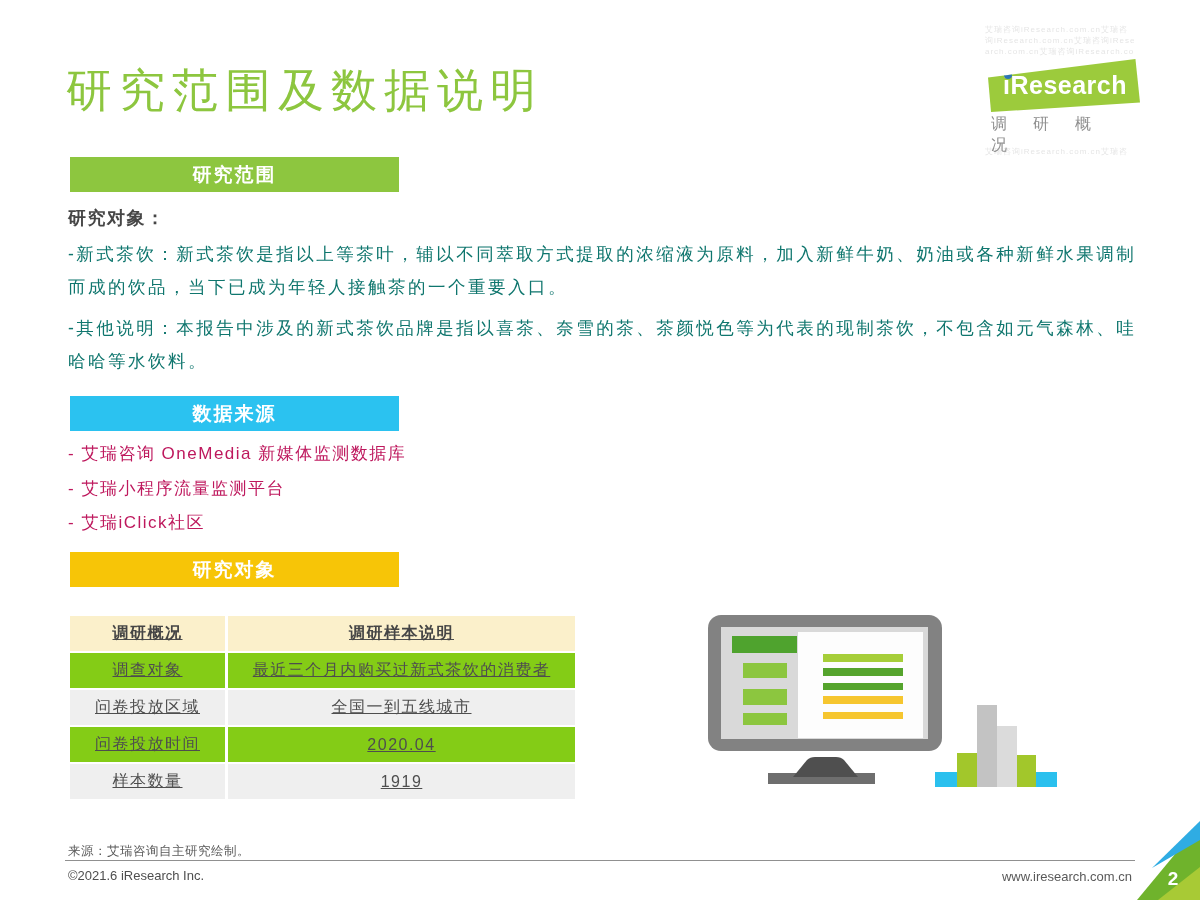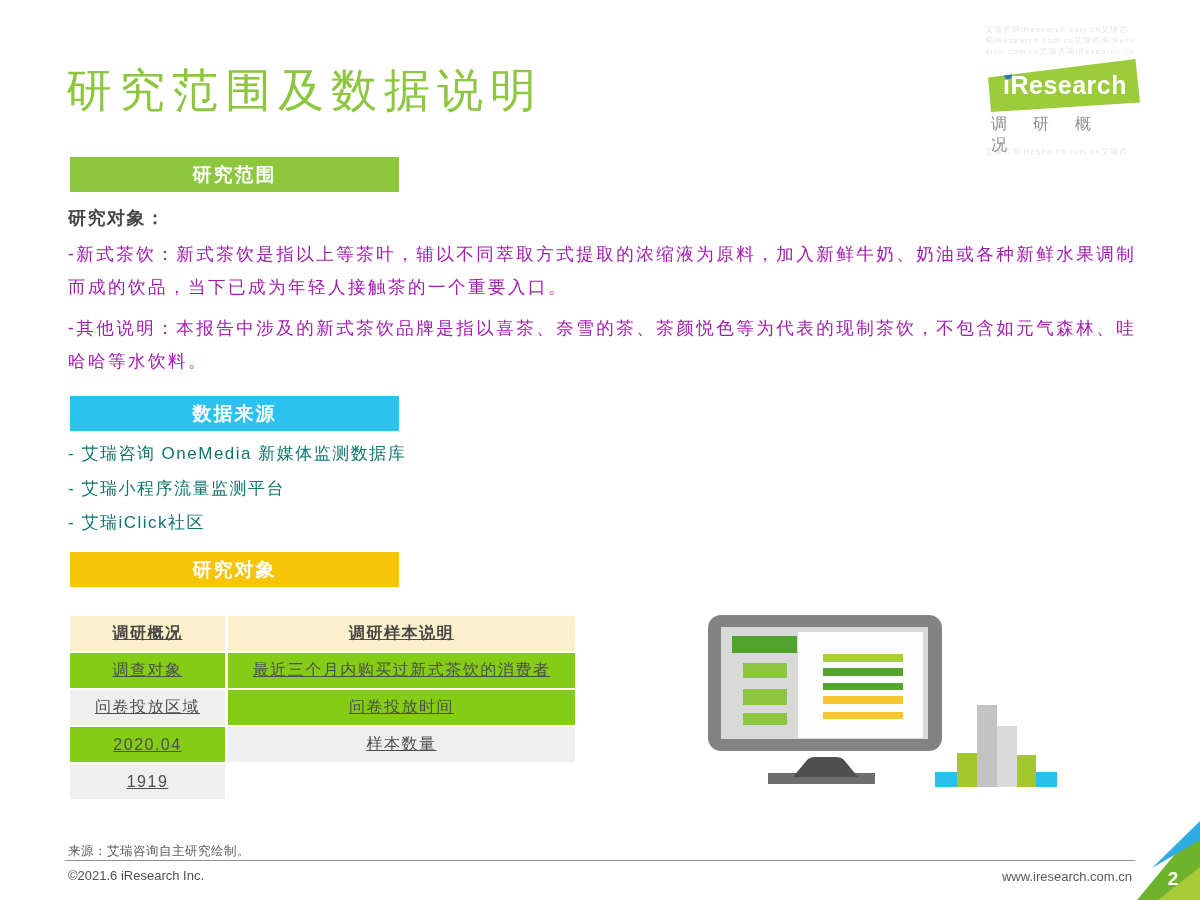--- a/index.html
+++ b/index.html
@@ -23,25 +23,25 @@
   .logo-cn{position:absolute;left:991px;top:114px;width:160px;font-size:16px;letter-spacing:26px;color:#8F8F8F;}
 
   .banner{position:absolute;left:70px;width:329px;height:35px;display:flex;align-items:center;
           justify-content:center;color:#fff;font-weight:bold;font-size:19px;letter-spacing:2px;}
   .b-green{top:157px;background:#8DC63F;}
   .b-blue{top:396px;background:#2BC2F0;}
   .b-yellow{top:552px;background:#F7C507;}
 
   .heading{position:absolute;left:68px;top:206px;font-size:18px;font-weight:bold;color:#464646;letter-spacing:1.5px;}
   .para{position:absolute;left:68px;width:1070px;margin:0;font-size:17.5px;line-height:33px;
-        letter-spacing:2.5px;color:#a21caf;}
+        letter-spacing:2.5px;color:#0f766e;}
   .p1{top:238px;}
   .p2{top:312px;}
 
-  .list{position:absolute;left:68px;top:437px;font-size:17px;letter-spacing:1.5px;color:#0f766e;}
+  .list{position:absolute;left:68px;top:437px;font-size:17px;letter-spacing:1.5px;color:#be185d;}
   .list-item{line-height:34.5px;}
 
   .tbl{position:absolute;left:70px;top:616px;display:grid;grid-template-columns:155px 347px;
        grid-auto-rows:35px;row-gap:2px;column-gap:3px;font-size:16px;letter-spacing:1.5px;color:#4E4E4E;text-decoration:underline;}
   .tbl .c{display:flex;align-items:center;justify-content:center;background:#84cc16;}
   .tbl .th{background:#FBF0CB;font-weight:bold;color:#454545;}
   .tbl .g{background:#EFEFEF;}
 
   .illus{position:absolute;left:695px;top:605px;width:380px;height:200px;}
 
@@ -80,20 +80,21 @@
   </div>
 
   <div class="banner b-yellow">研究对象</div>
 
   <div class="tbl">
     <div class="c th">调研概况</div>
     <div class="c th">调研样本说明</div>
     <div class="c">调查对象</div>
     <div class="c">最近三个月内购买过新式茶饮的消费者</div>
     <div class="c g">问卷投放区域</div>
+    <div class="c g">全国一到五线城市</div>
     <div class="c">问卷投放时间</div>
     <div class="c">2020.04</div>
     <div class="c g">样本数量</div>
     <div class="c g">1919</div>
   </div>
 
   <svg class="illus" viewBox="0 0 380 200" aria-hidden="true">
     <g>
       <rect x="73" y="168" width="107" height="11" fill="#6E6E6E"></rect>
       <path d="M98,172 L112,155 Q115,152 120,152 L141,152 Q146,152 149,155 L163,172 Z" fill="#4F4F4F"></path>

